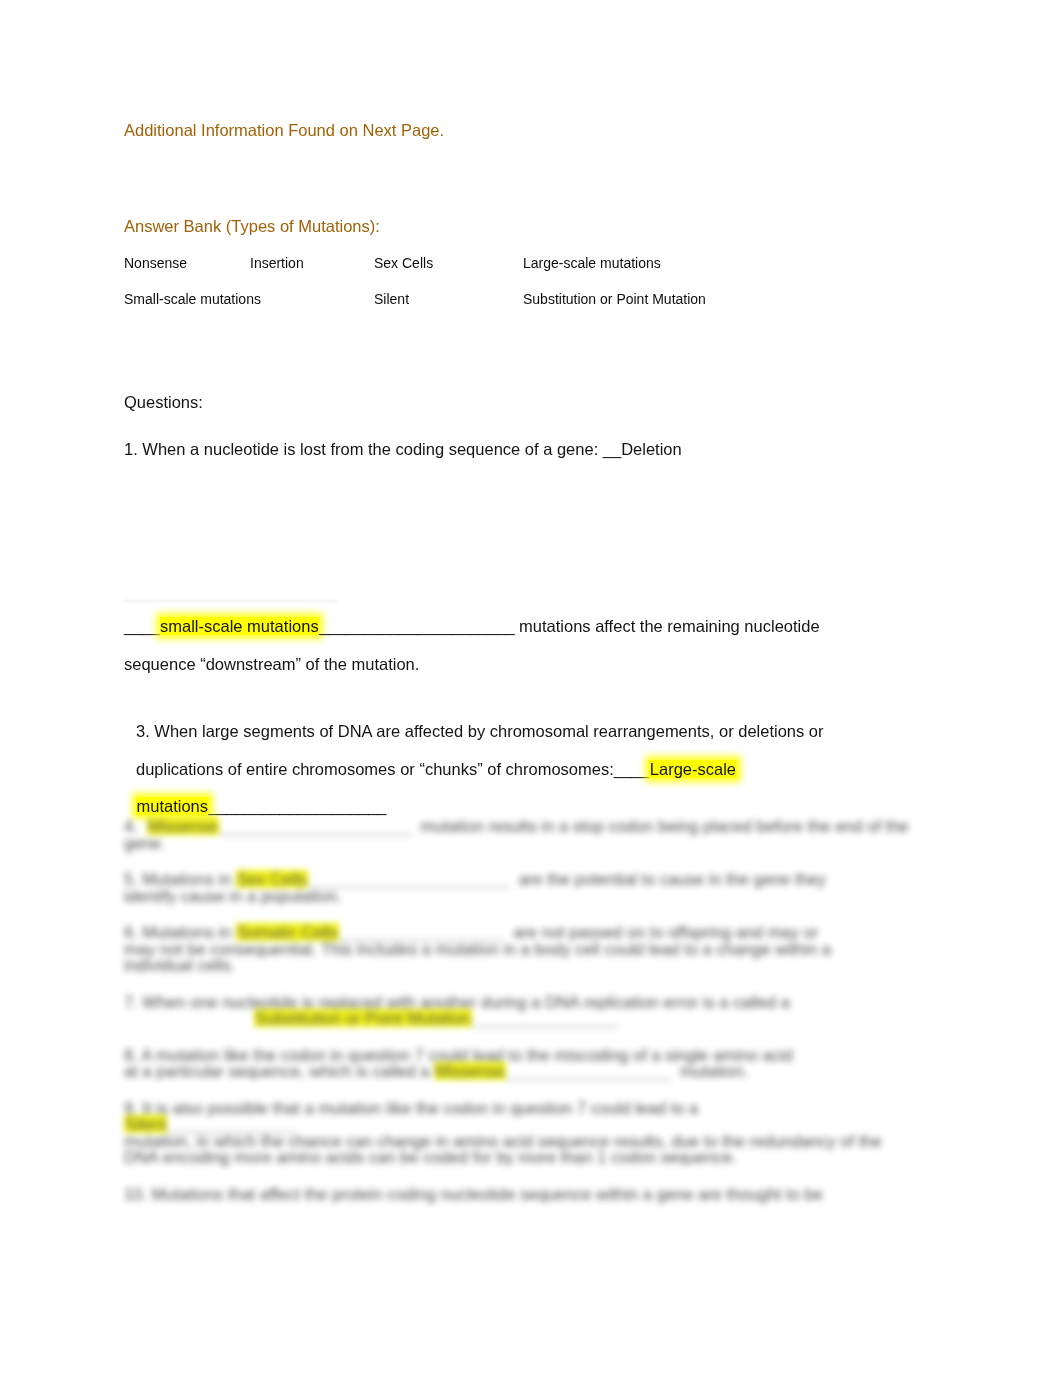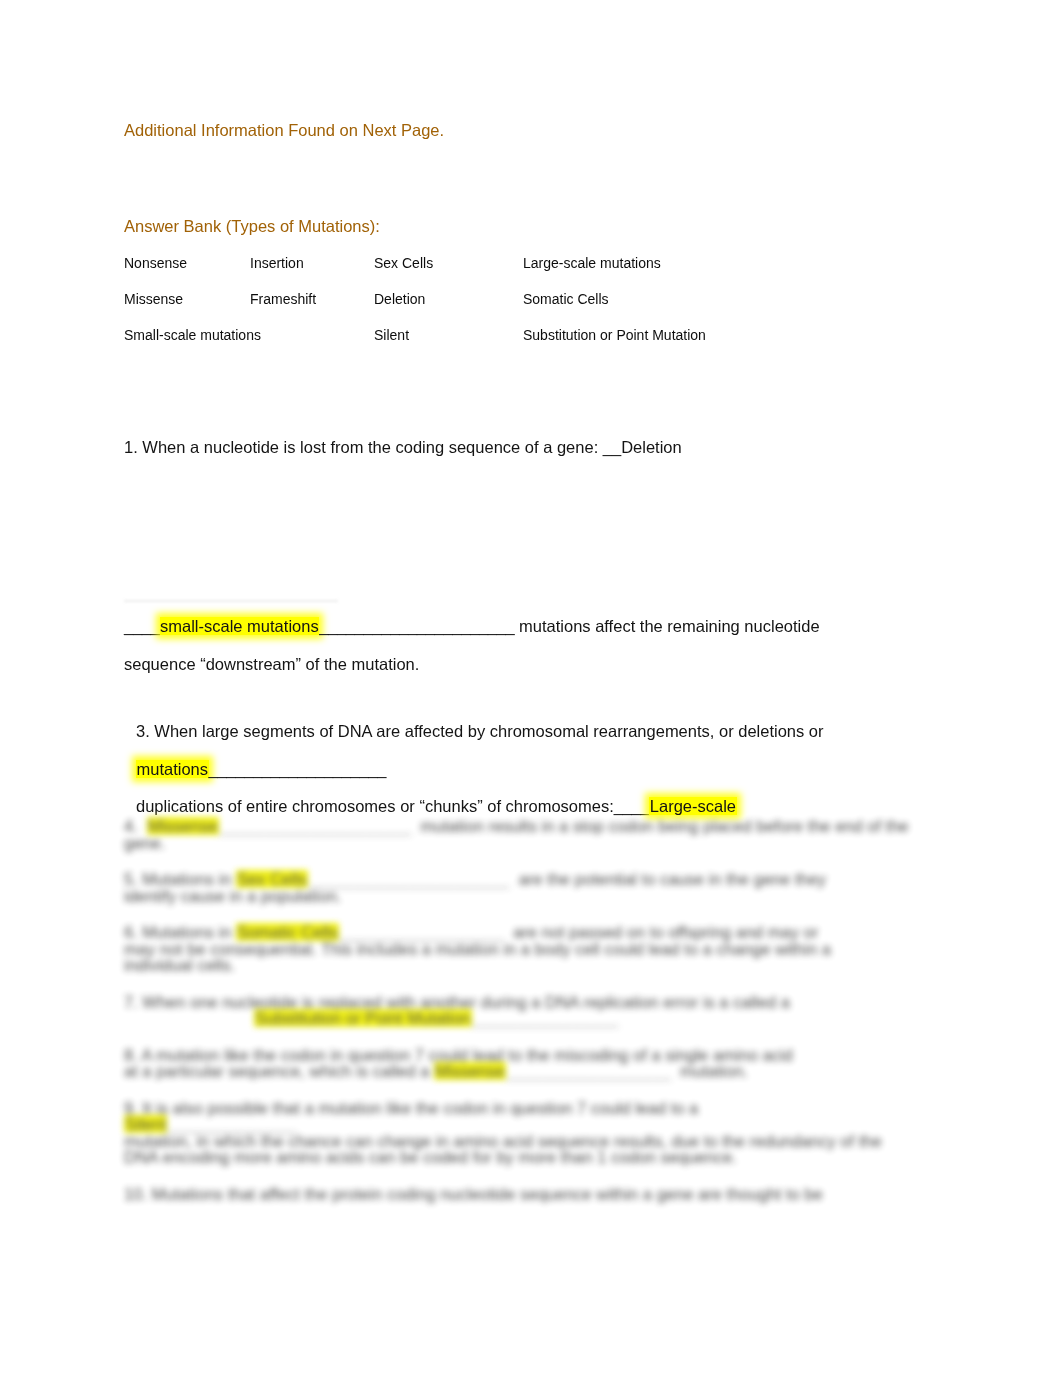--- a/index.html
+++ b/index.html
@@ -131,55 +131,50 @@
 
     <div class="gap-md"></div>
 
     <div class="bank-row">
       <span class="col-a">Nonsense</span>
       <span class="col-b">Insertion</span>
       <span class="col-c">Sex Cells</span>
       <span class="col-d">Large-scale mutations</span>
     </div>
 
-    <div class="bank-row">
-      <span class="col-a">Missense</span>
-      <span class="col-b">Frameshift</span>
-      <span class="col-c">Deletion</span>
-      <span class="col-d">Somatic Cells</span>
-    </div>
 
     <div class="bank-row">
       <span class="col-wide">Small-scale mutations</span>
       <span class="col-c">Silent</span>
       <span class="col-d">Substitution or Point Mutation</span>
     </div>
 
     <div class="gap-lg"></div>
     <div class="gap-xs"></div>
 
+    <div class="q-line">Questions:</div>
 
     <div class="gap-xs"></div>
 
     <div class="q-line">
       <span>1.</span>
       <span>When a nucleotide is lost from the coding sequence of a gene: __Deletion</span>
     </div>
 
   </div>
 
   <div style="position:absolute; left:124px; top:618px; width:800px;">
     <div class="q-line"><span class="blank">____</span><span class="hl">small-scale mutations</span><span class="blank">______________________</span><span> mutations affect the remaining nucleotide</span></div>
     <div class="q-line">sequence “downstream” of the mutation.</div>
   </div>
 
   <div style="position:absolute; left:136px; top:723px; width:800px;">
     <div class="q-line">3. When large segments of DNA are affected by chromosomal rearrangements, or deletions or</div>
+    <div class="q-line"><span>duplications of entire chromosomes or “chunks” of chromosomes:</span><span class="blank">____</span><span class="hl">Large-scale</span></div>
     <div class="q-line"><span class="hl">mutations</span><span class="blank">____________________</span></div>
-    <div class="q-line"><span>duplications of entire chromosomes or “chunks” of chromosomes:</span><span class="blank">____</span><span class="hl">Large-scale</span></div>
   </div>
 
   <div class="blur-region">
 
     <div class="b-line"><span>4.  </span><span class="b-hl">Missense</span><span class="b-soft">_____________________  </span><span>mutation results in a stop codon being placed before the end of the gene.</span></div>
 
     <div class="b-line"><span>5. Mutations in </span><span class="b-hl">Sex Cells</span><span class="b-soft">______________________  </span><span>are the potential to cause in the gene they</span><br><span>identify cause in a population.</span></div>
 
     <div class="b-line"><span>6. Mutations in </span><span class="b-hl">Somatic Cells</span><span class="b-soft">__________________  </span><span>are not passed on to offspring and may or</span><br><span>may not be consequential. This includes a mutation in a body cell could lead to a change within a</span><br><span>individual cells.</span></div>
 

